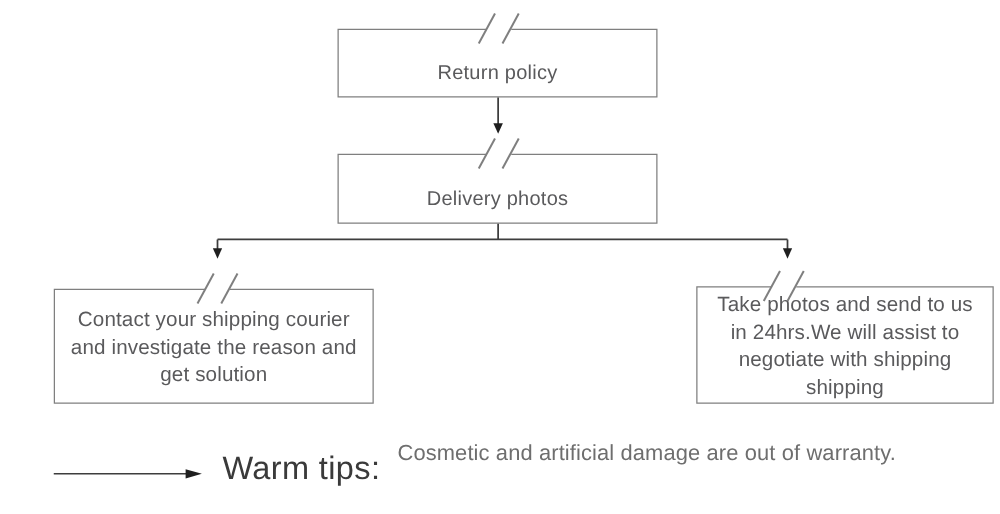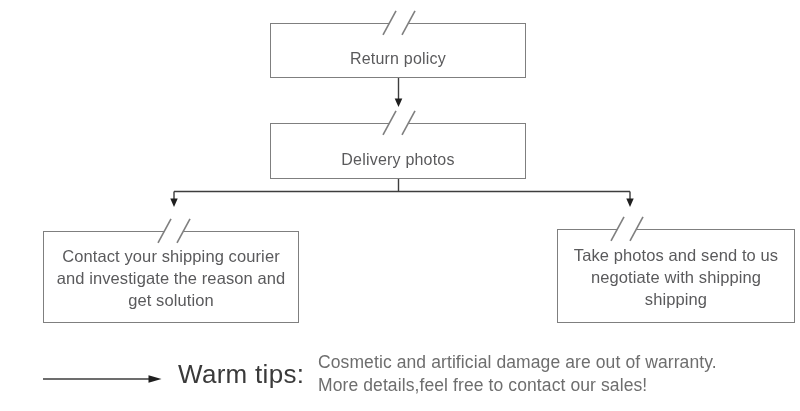--- a/index.html
+++ b/index.html
@@ -107,27 +107,27 @@
   </div>
 
   <div class="node node-large" id="node-contact-courier">
     <div>Contact your shipping courier</div>
     <div>and investigate the reason and</div>
     <div>get solution</div>
   </div>
 
   <div class="node node-large" id="node-take-photos">
     <div>Take photos and send to us</div>
+    <div>in 24hrs.We will assist to</div>
     <div>negotiate with shipping shipping</div>
   </div>
 
   <div class="warm-label">Warm tips:</div>
   <div class="note">
     <div>Cosmetic and artificial damage are out of warranty.</div>
-    <div>More details,feel free to contact our sales!</div>
   </div>
 
   <svg class="overlay" viewBox="0 0 800 411" width="800" height="411" xmlns="http://www.w3.org/2000/svg">
 
     <path class="connector" d="M398.5 78 L398.5 99.5"></path>
     <path class="arrowhead" d="M394.7 98.5 L402.3 98.5 L398.5 107 Z"></path>
 
     <path class="connector" d="M398.5 179 L398.5 191.5 M174 191.5 L630 191.5 M174 191.5 L174 199.5 M630 191.5 L630 199.5"></path>
     <path class="arrowhead" d="M170.3 198.5 L177.7 198.5 L174 207 Z"></path>
     <path class="arrowhead" d="M626.3 198.5 L633.7 198.5 L630 207 Z"></path>

